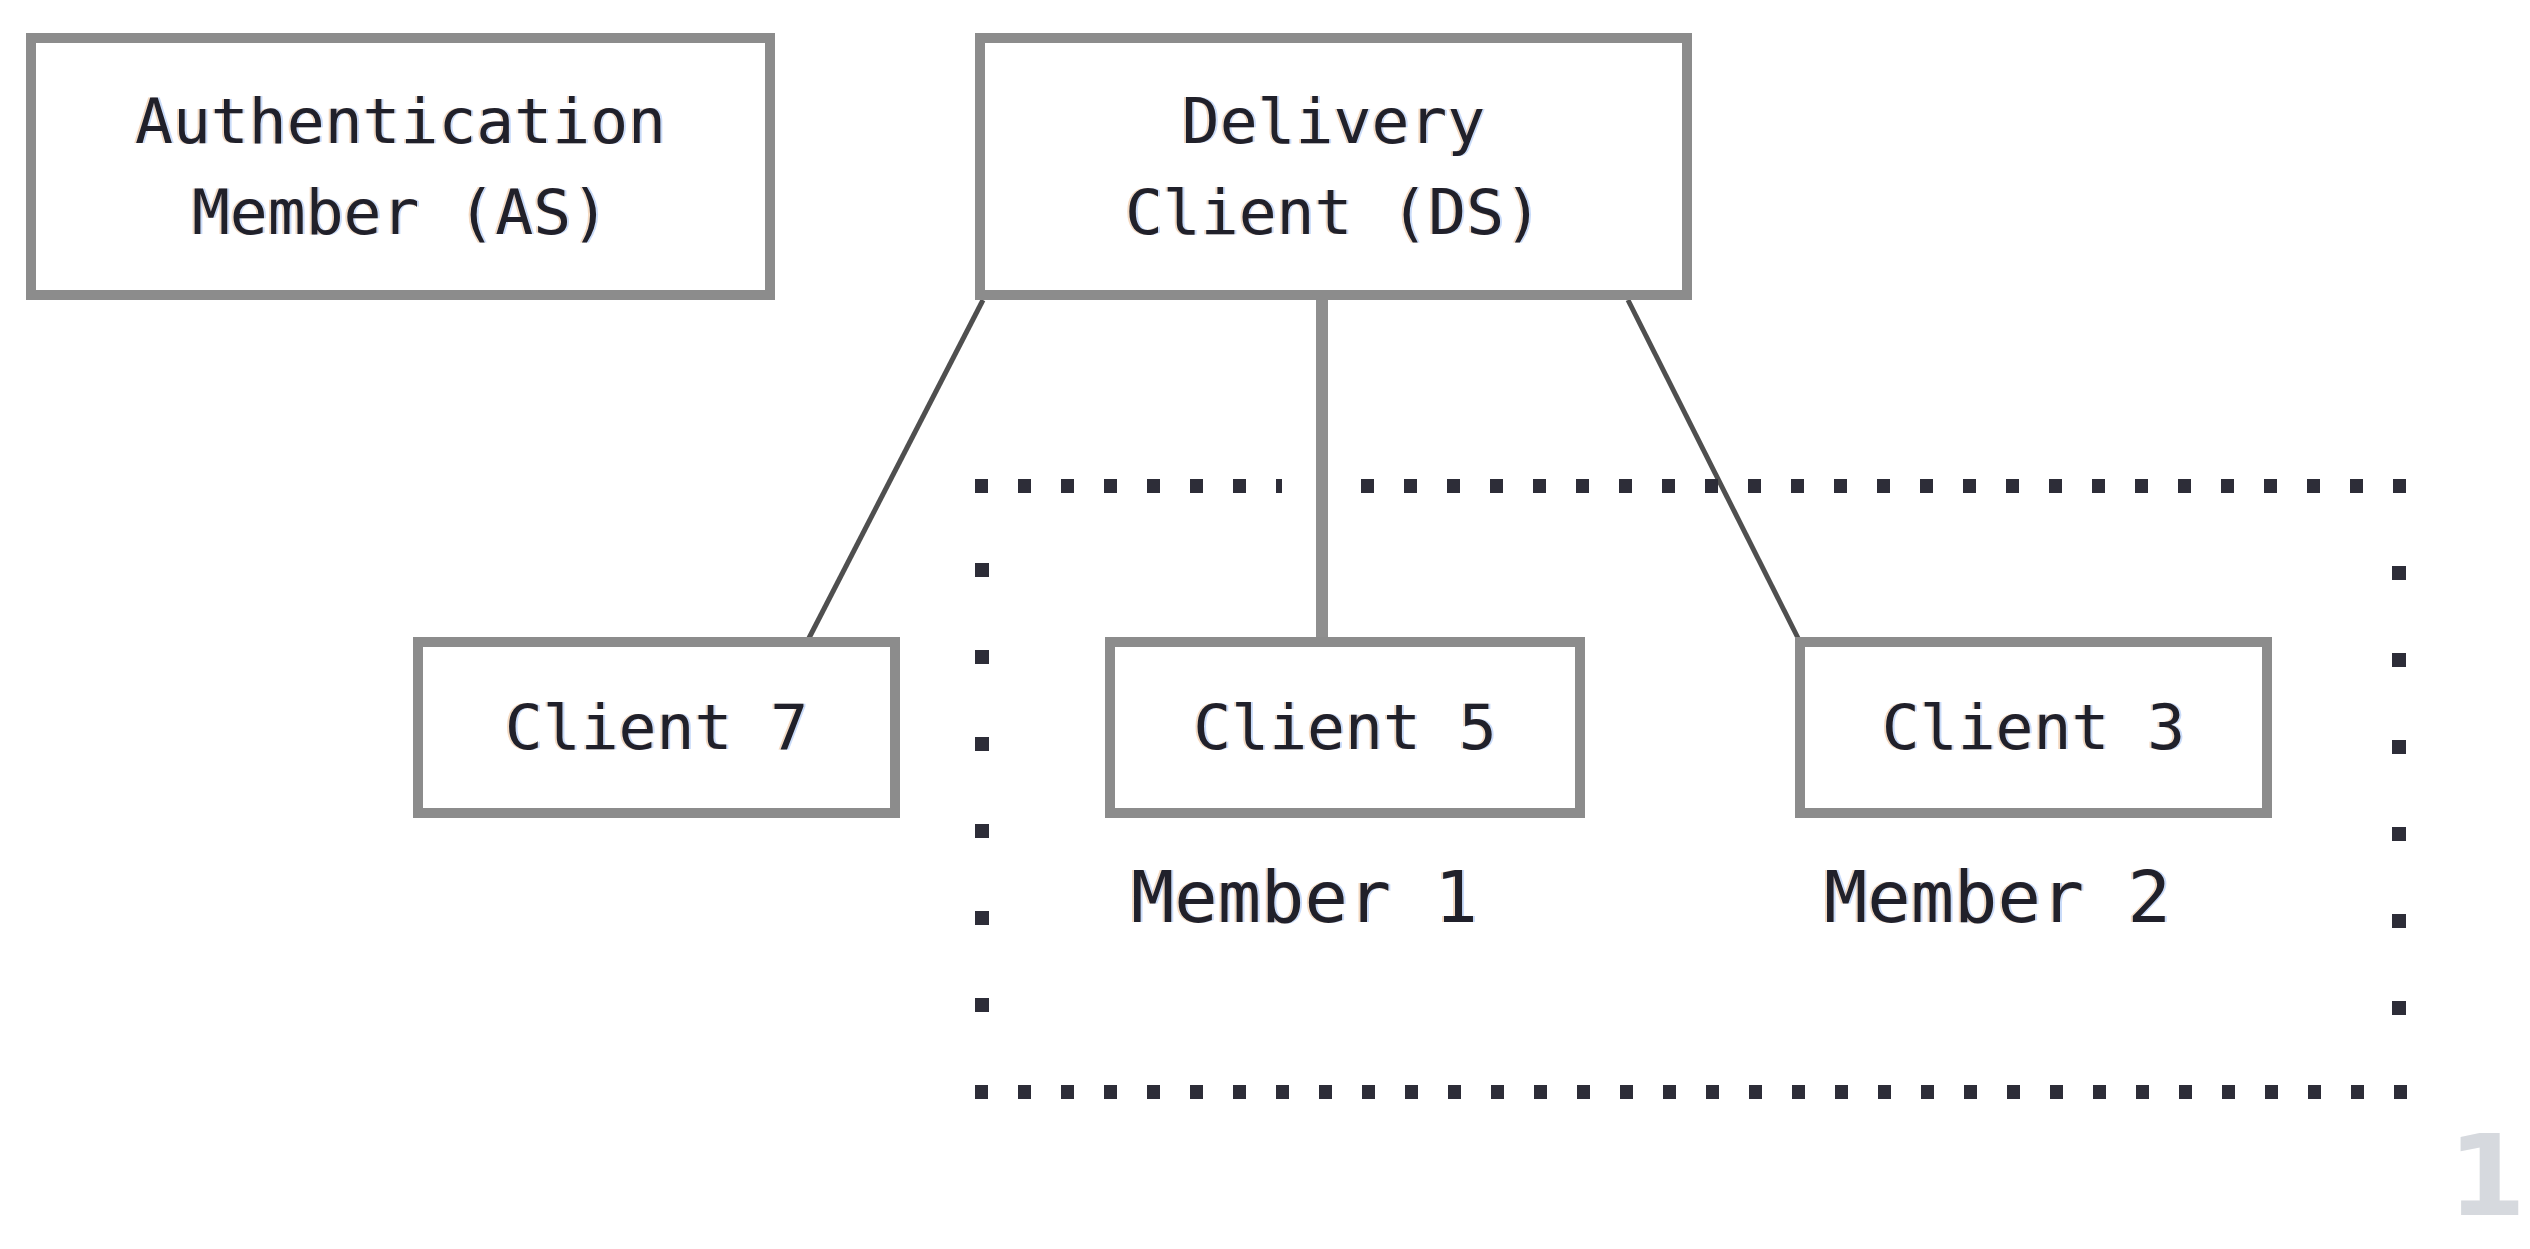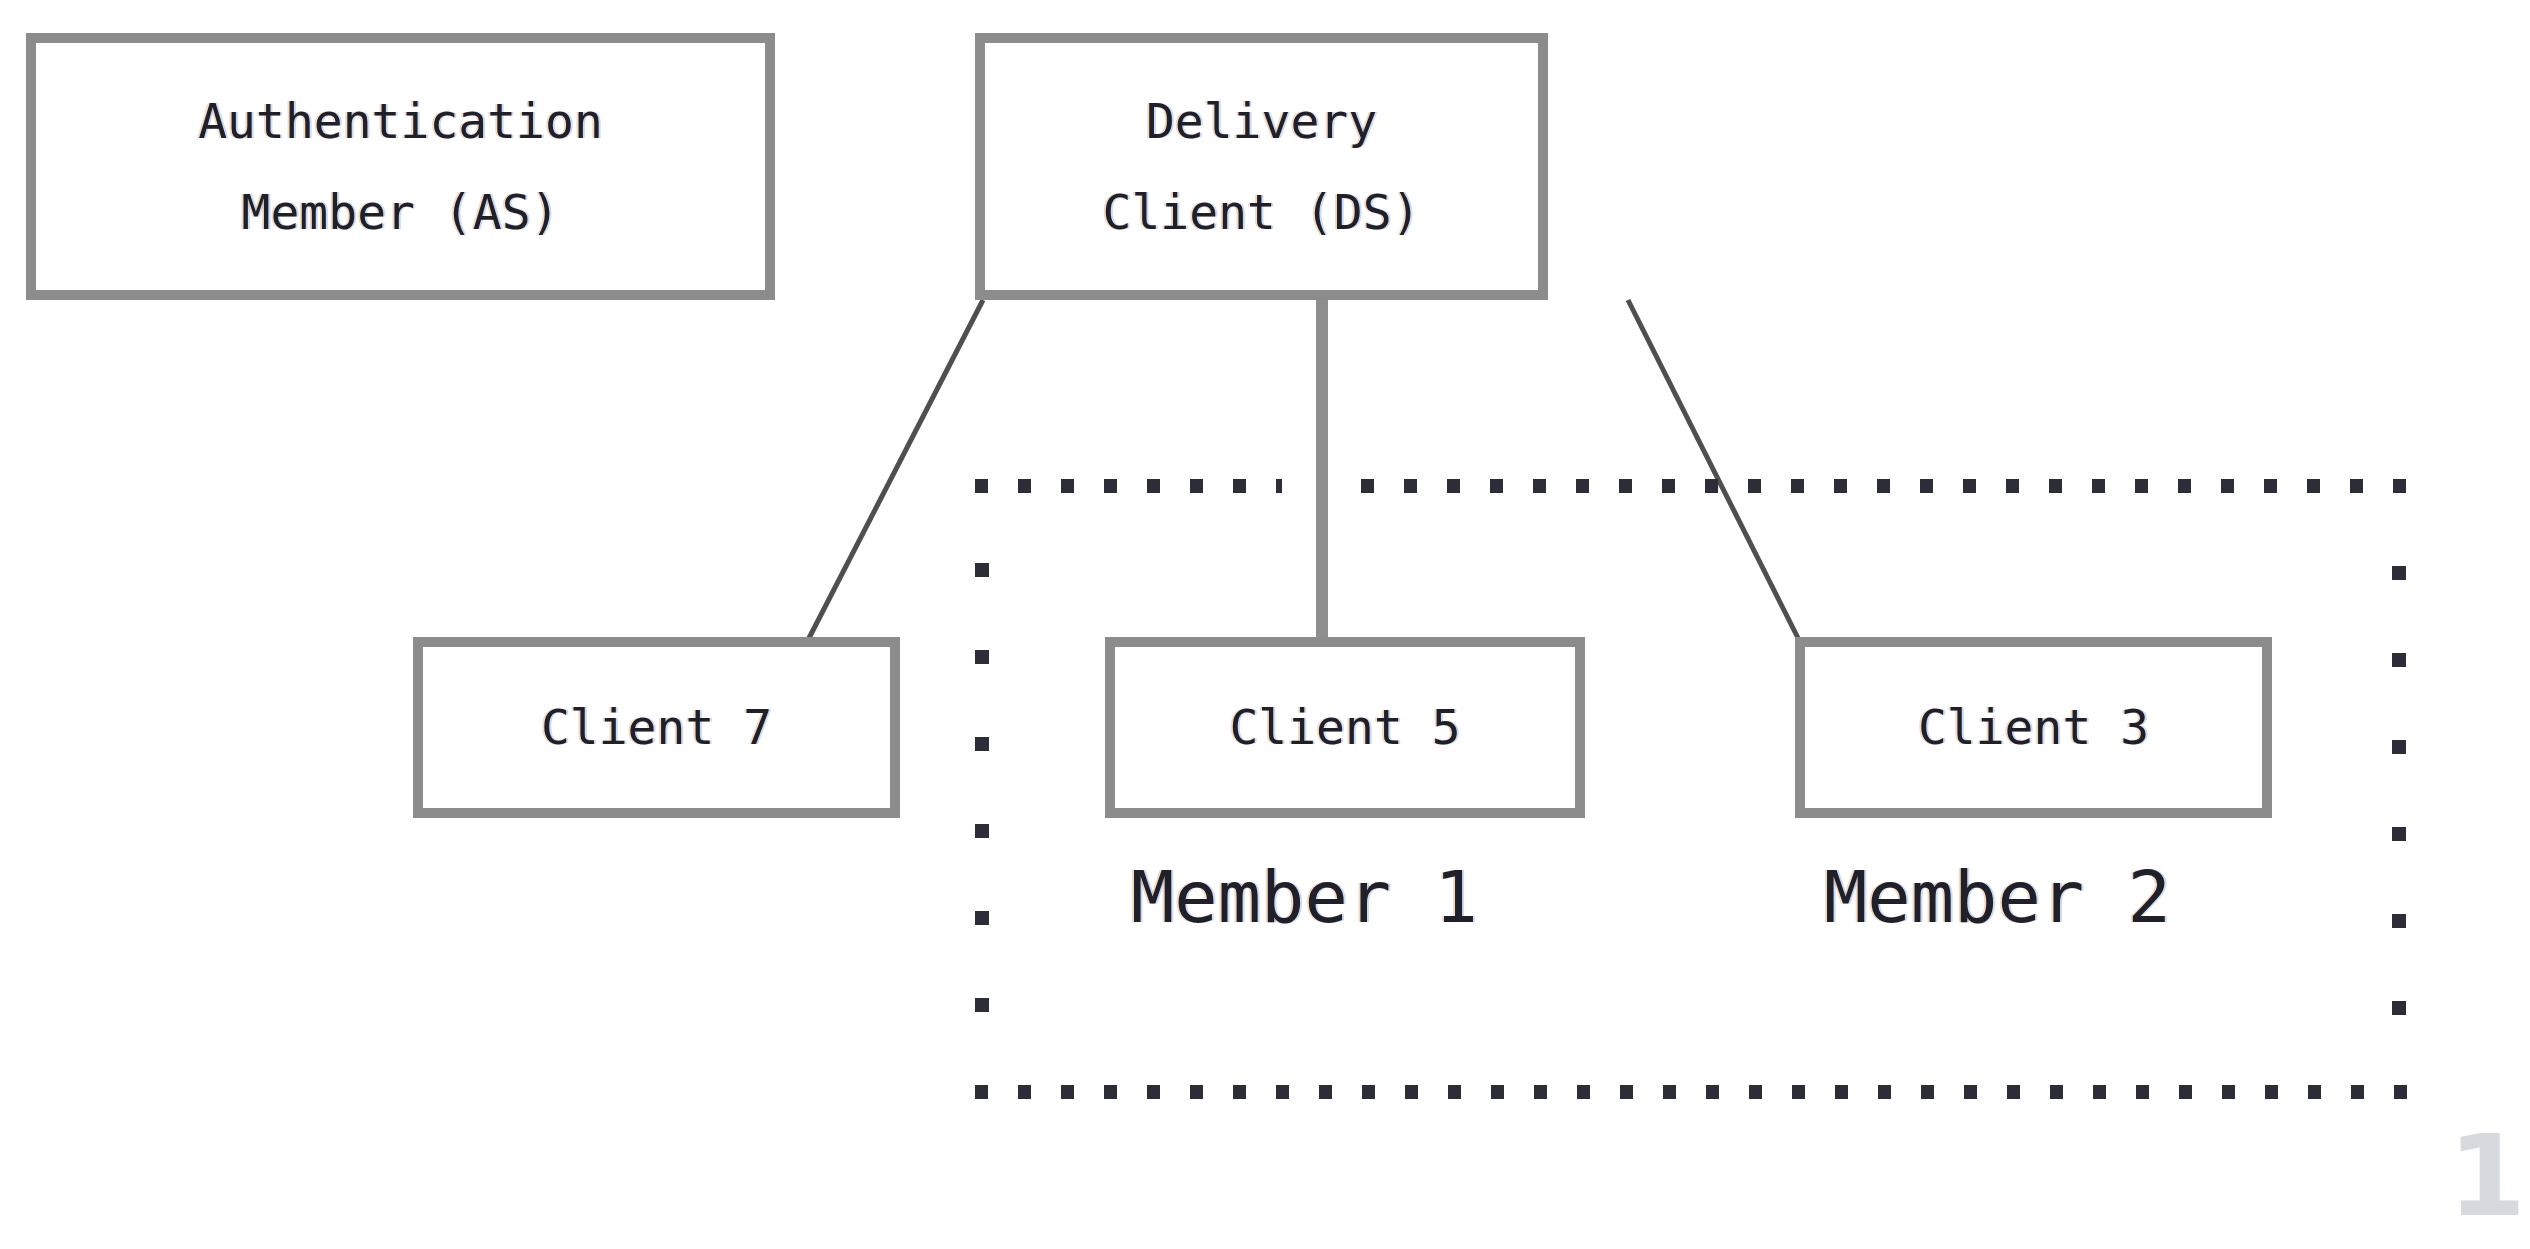--- a/index.html
+++ b/index.html
@@ -19,27 +19,27 @@
   
   .node {
     position: absolute;
     box-sizing: border-box;
     border: 10px solid var(--box-border, #8c8c8c);
     background: #ffffff;
     display: flex;
     align-items: center;
     justify-content: center;
     text-align: center;
-    font-size: 48px;
+    font-size: 63px;
     line-height: 91px;
     white-space: pre;
     text-shadow: -2px 0 0 rgba(214, 122, 36, 0.28), 2px 0 0 rgba(62, 126, 232, 0.28);
   }
   .node-as { left: 26px;  top: 33px;  width: 749px; height: 267px; }
-  .node-ds { left: 975px; top: 33px;  width: 573px; height: 267px; }
+  .node-ds { left: 975px; top: 33px;  width: 717px; height: 267px; }
   .node-c1 { left: 413px; top: 637px; width: 487px; height: 181px; }
   .node-c2 { left: 1105px; top: 637px; width: 480px; height: 181px; }
   .node-c3 { left: 1795px; top: 637px; width: 477px; height: 181px; }
 
   
   .connectors {
     position: absolute;
     left: 0; top: 0;
     width: 2530px;
     height: 1249px;

